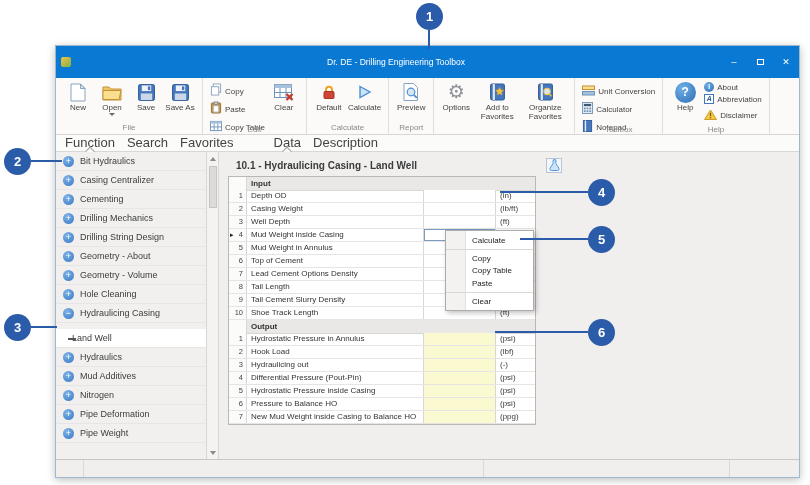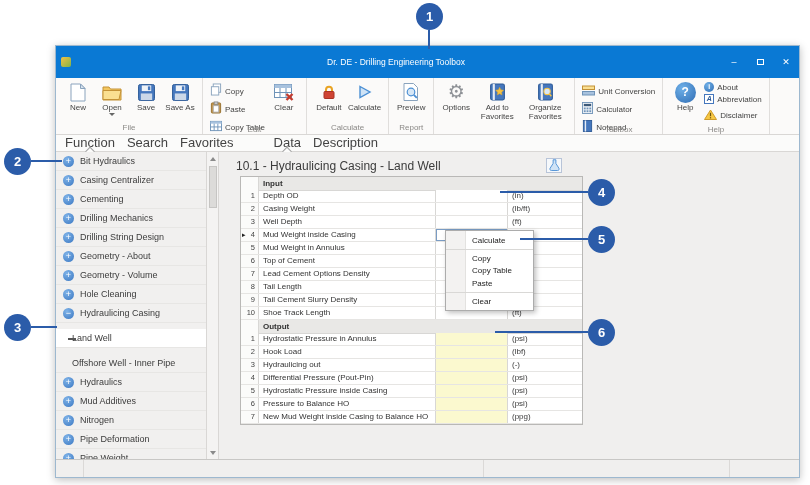--- a/index.html
+++ b/index.html
@@ -64,24 +64,24 @@
 
   .vscroll { width:12px; background:#f4f3f2; border-right:1px solid #d9d7d5; display:flex; flex-direction:column; align-items:center; }
   .sar { height:13px; display:flex; align-items:center; justify-content:center; width:100%; }
   .tri-up { width:0; height:0; border-left:3px solid transparent; border-right:3px solid transparent; border-bottom:4px solid #8a8a8a; }
   .tri-dn { width:0; height:0; border-left:3px solid transparent; border-right:3px solid transparent; border-top:4px solid #8a8a8a; }
   .thumb { width:8px; height:42px; background:#dcdbd9; border:1px solid #c6c5c3; margin-top:1px; }
   .sar.bottom { margin-top:auto; }
 
   .content { flex:1; background:#f0efee; position:relative; overflow:hidden; }
   .form-title { margin:6px 0 3px 17px; width:326px; display:flex; align-items:center; justify-content:space-between; }
-  .form-title .ft { font-size:12px; font-weight:normal; color:#3b3b3b; }
+  .form-title .ft { font-size:10px; font-weight:bold; color:#3b3b3b; }
   .flask-btn { width:16px; height:15px; background:#f5f8fb; border:1px solid #b8c4d8; display:flex; align-items:center; justify-content:center; }
 
-  .grid { margin-left:21px; width:343px; background:#fff; border:1px solid #b9b8b6; font-size:8px; color:#333; }
+  .grid { margin-left:9px; width:308px; background:#fff; border:1px solid #b9b8b6; font-size:8px; color:#333; }
   .sec { display:grid; grid-template-columns:18px 1fr; height:13px; }
   .sec .gut { border-right:1px solid #d8d7d5; background:#fbfbfa; }
   .sec .sec-lbl { background:#e9e8e6; font-weight:bold; padding-left:4px; line-height:13px; border-bottom:1px solid #d8d7d5; }
   .row { display:grid; grid-template-columns:18px 176px 73px 51px; height:13px; border-bottom:1px solid #e6e5e3; }
   .row .gut { position:relative; text-align:right; padding-right:3px; font-size:7.5px; color:#444; line-height:12px;
     border-right:1px solid #d8d7d5; background:#fbfbfa; }
   .row .gut .marker { position:absolute; left:1px; top:0; font-size:7px; color:#222; font-style:normal; }
   .row .lbl { padding-left:4px; line-height:12px; white-space:nowrap; overflow:hidden; }
   .row .val { border-left:1px solid #d8d7d5; border-right:1px solid #d8d7d5; background:#fff; }
   .row.current .val { box-shadow:inset 0 0 0 1px #7a9cc4; }
@@ -421,24 +421,20 @@
           <div class="sb-item cat open">
             <span class="pm">−</span>
             <span class="sb-label">Hydraulicing Casing</span>
           </div>
 
           <div class="sb-item child selected">
 
             <span class="sb-label">Land Well</span>
           </div>
 
-          <div class="sb-item child">
-
-            <span class="sb-label">Offshore Well - Inner Pipe</span>
-          </div>
 
           <div class="sb-item cat">
             <span class="pm">+</span>
             <span class="sb-label">Hydraulics</span>
           </div>
 
           <div class="sb-item cat">
             <span class="pm">+</span>
             <span class="sb-label">Mud Additives</span>
           </div>

